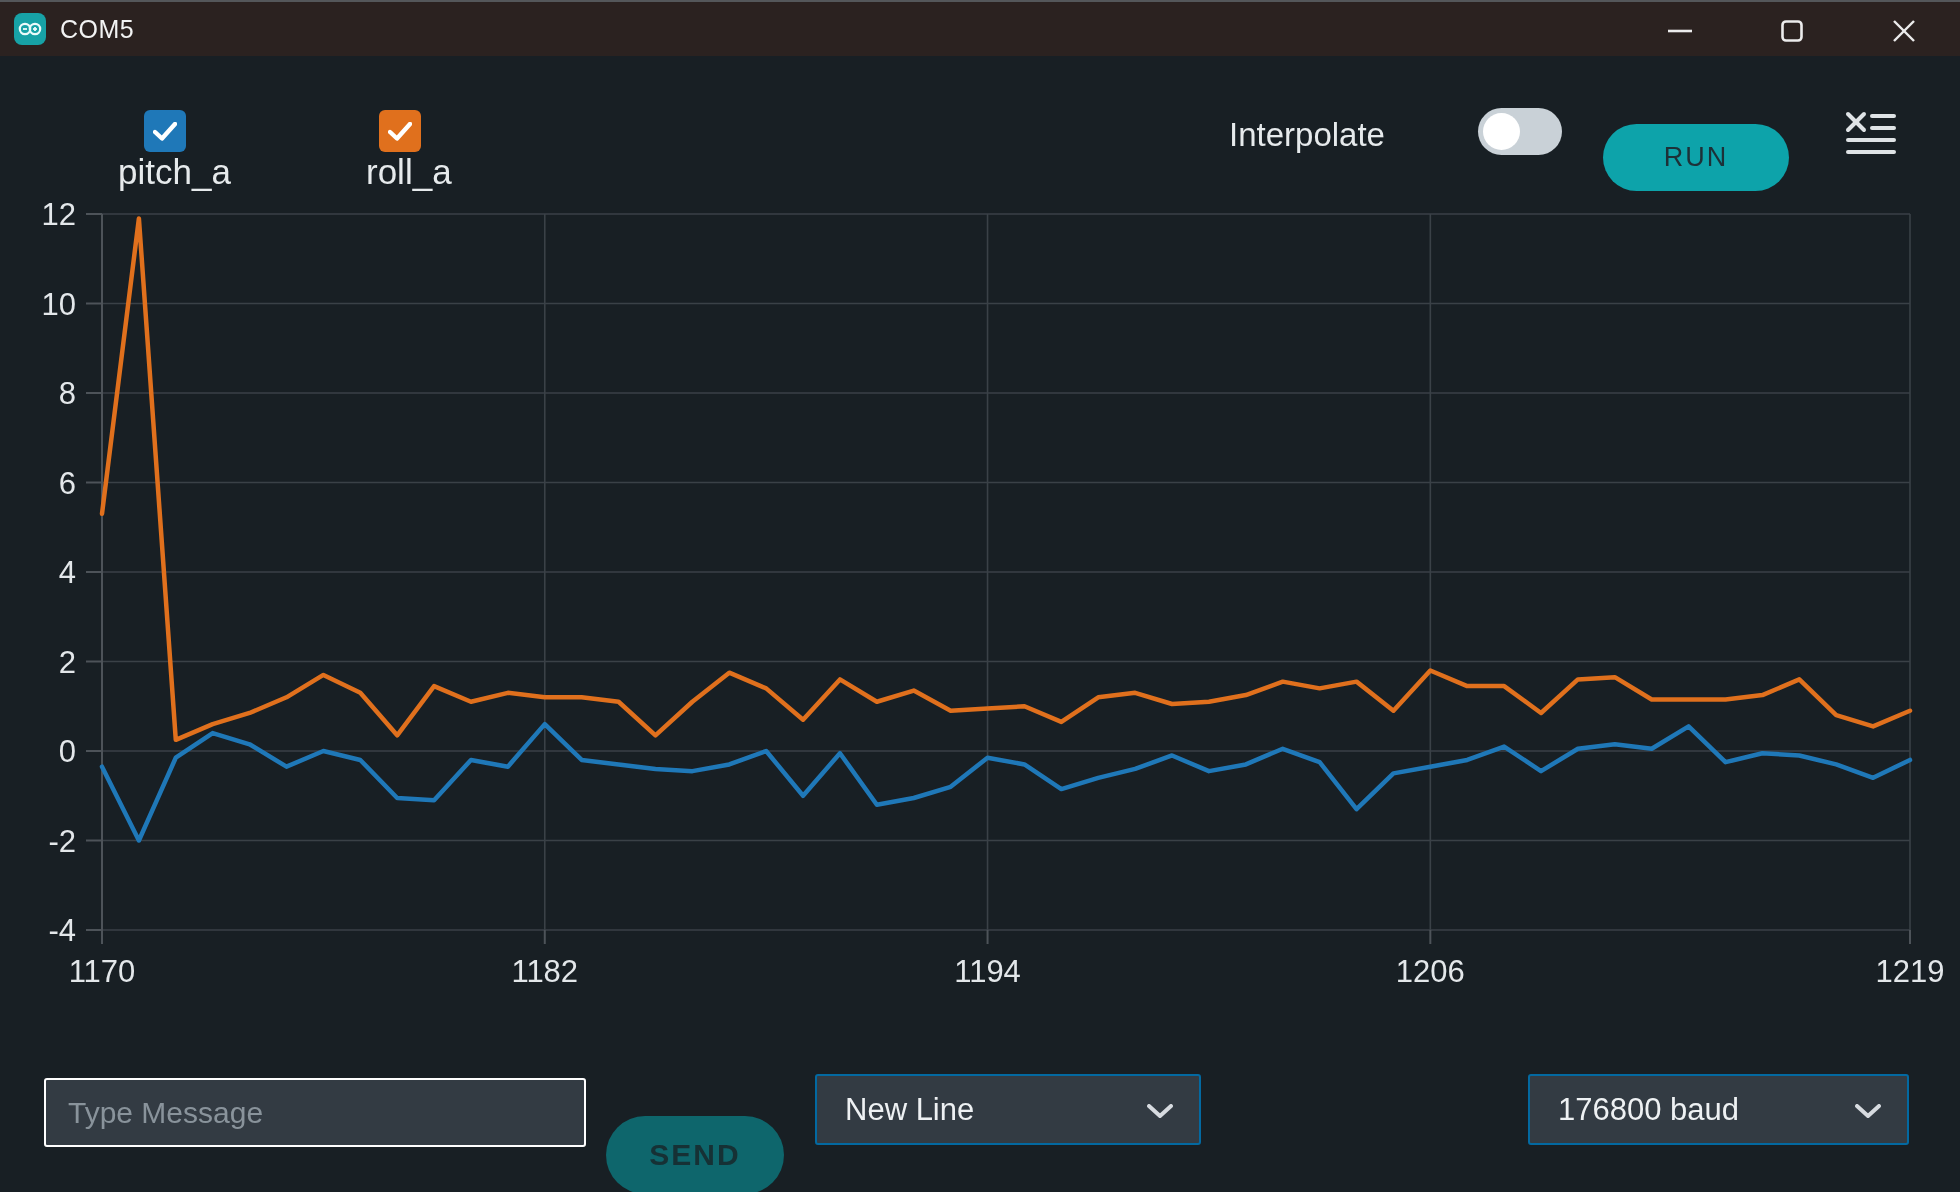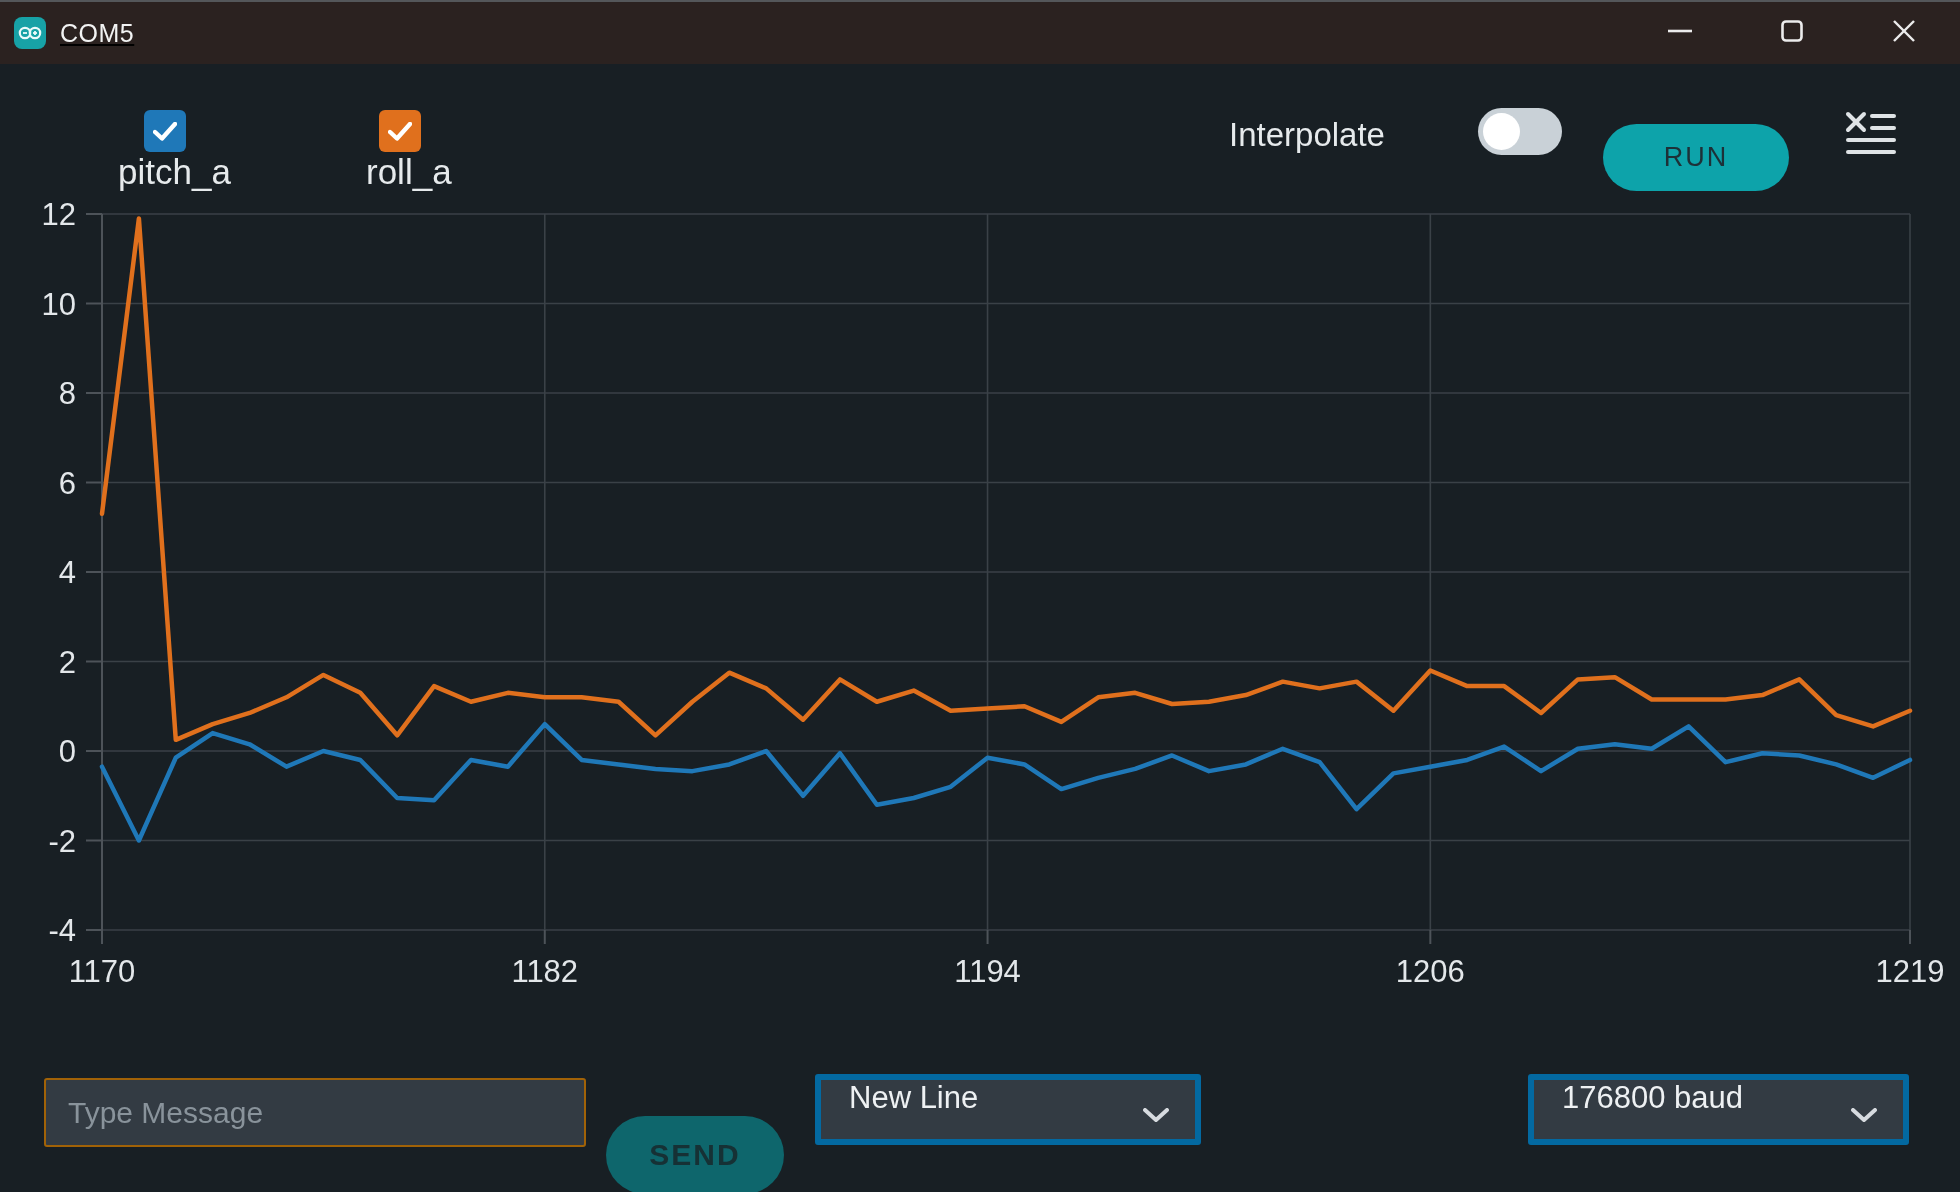--- a/index.html
+++ b/index.html
@@ -1,22 +1,22 @@
 <!DOCTYPE html>
 <html><head>
 <meta charset="utf-8">
 <style>
   * { margin:0; padding:0; box-sizing:border-box; }
   html,body { width:1960px; height:1192px; background:#10151a; }
   body { font-family:"Liberation Sans", sans-serif; }
   #app { position:relative; width:1960px; height:1192px; background:#181f24; overflow:hidden; }
 
   
-  .titlebar { position:absolute; left:0; top:0; width:1960px; height:64px;
-    background:#2b2220; border-top:2px solid #54575a; display:flex; align-items:center;text-decoration:underline; }
+  .titlebar { position:absolute; left:0; top:0; width:1960px; height:56px;
+    background:#2b2220; border-top:2px solid #54575a; display:flex; align-items:center; }
   .app-icon { width:32px; height:32px; margin-left:14px; border-radius:8px;
     background:#17a2a6; display:flex; align-items:center; justify-content:center; }
   .title-text { color:#f2f3f3; font-size:25px; margin-left:14px; letter-spacing:0.5px; }
   .win-controls { position:absolute; right:0; top:0; height:58px; display:flex; }
   .win-btn { width:112px; height:58px; display:flex; align-items:center; justify-content:center; }
 
   
   .legend-item { position:absolute; top:110px; display:flex; align-items:center;flex-direction:column; }
   .legend-checkbox { width:42px; height:42px; border-radius:6px; display:flex;
     align-items:center; justify-content:center; cursor:pointer; }
@@ -30,29 +30,29 @@
     border-radius:34px; background:#0da3aa; border:none; color:#1d3138;
     font-family:"Liberation Sans", sans-serif; font-size:27px; font-weight:500;
     letter-spacing:2px; display:flex; align-items:center; justify-content:center; cursor:pointer;margin-top:24px; }
   .clear-icon { position:absolute; left:1845px; top:110px; width:52px; height:46px; cursor:pointer; }
 
   
   .chart-wrap { position:absolute; left:0; top:160px; width:1960px; height:860px; }
 
   
   .msg-input { position:absolute; left:44px; top:1078px; width:542px; height:69px;
-    background:#333b43; border:2px solid #a16207; border-radius:3px; color:#7dd3fc;
+    background:#333b43; border:2px solid #ffffff; border-radius:3px; color:#7dd3fc;
     font-family:"Liberation Sans", sans-serif; font-size:30px; padding:0 22px; outline:none; }
   .msg-input::placeholder { color:#89939b; }
   .send-button { position:absolute; left:606px; top:1116px; width:178px; height:78px;
     border-radius:39px; background:#0e666c; border:none; color:#163135;
     font-family:"Liberation Sans", sans-serif; font-size:30px; font-weight:600;
     letter-spacing:2px; display:flex; align-items:center; justify-content:center; cursor:pointer; }
   .dropdown { position:absolute; top:1074px; height:71px; background:#333b43;
-    border:6px solid #0369a1; border-radius:3px; display:flex; align-items:flex-start;
+    border:2px solid #0369a1; border-radius:3px; display:flex; align-items:center;
     cursor:pointer; }
   .dropdown-label { color:#eef1f3; font-size:31px; margin-left:28px; }
   .dropdown .chev { position:absolute; right:26px; top:28px; }
   .dd-newline { left:815px; width:386px; }
   .dd-baud { left:1528px; width:381px; }
 </style>
 </head>
 <body>
 
 <div id="app">

